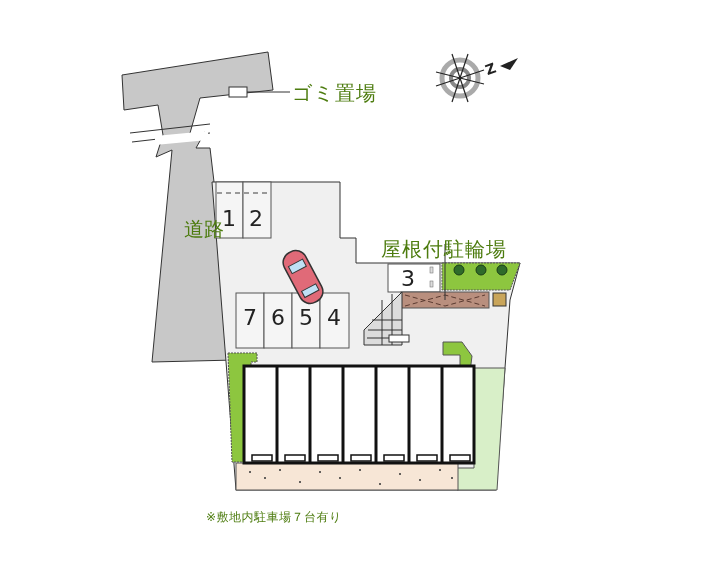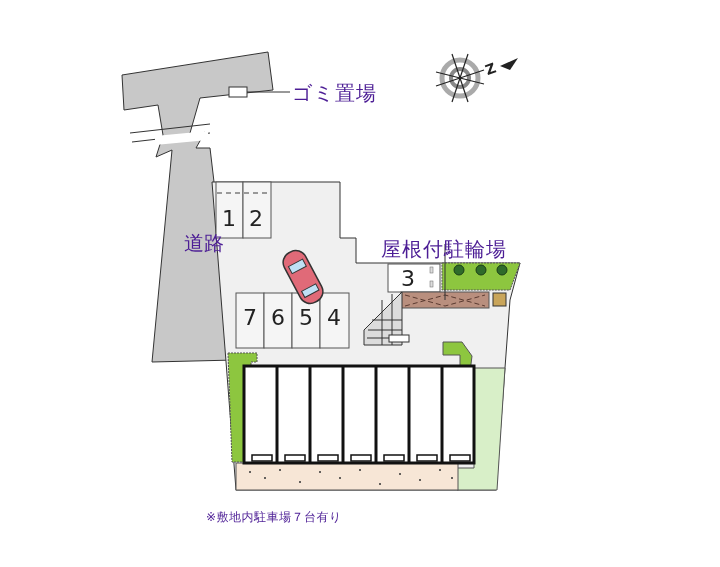--- a/index.html
+++ b/index.html
@@ -1,21 +1,21 @@
 <!DOCTYPE html>
 <html><head>
   <meta charset="utf-8">
   <style>
     html, body { margin:0; padding:0; background:#ffffff; }
     body { width:720px; height:567px; position:relative; overflow:hidden;
            font-family:"DejaVu Sans", "Liberation Sans", sans-serif; }
     svg { position:absolute; left:0; top:0; }
-    .lbl { position:absolute; color:#4c1d95; white-space:nowrap; }
+    .lbl { position:absolute; color:#4d7c0f; white-space:nowrap; }
     .lbl-garbage { left:292px; top:80px; font-size:20px; letter-spacing:1px; }
-    .lbl-road { left:184px; top:228px; font-size:20px; width:22px; line-height:30px; text-align:center; }
+    .lbl-road { left:184px; top:214px; font-size:20px; width:22px; line-height:30px; text-align:center; }
     .lbl-bike { left:381px; top:236px; font-size:20px; letter-spacing:1px; }
     .lbl-note { left:206px; top:509px; font-size:12px; letter-spacing:0.5px; }
     .num { position:absolute; font-size:22px; color:#222; width:26px; text-align:center; }
   </style>
 </head>
 <body>
 
 <svg width="720" height="567" viewBox="0 0 720 567">
 
   <path d="M122,75 L268,52 L273,90 L200,98 L188,140 L205,132 L196,148 L210,148 L235,360 L152,362 L172,150 L156,157 L163,135 L158,105 L124,110 Z" fill="#c8c8c8" stroke="#333" stroke-width="1"></path>

